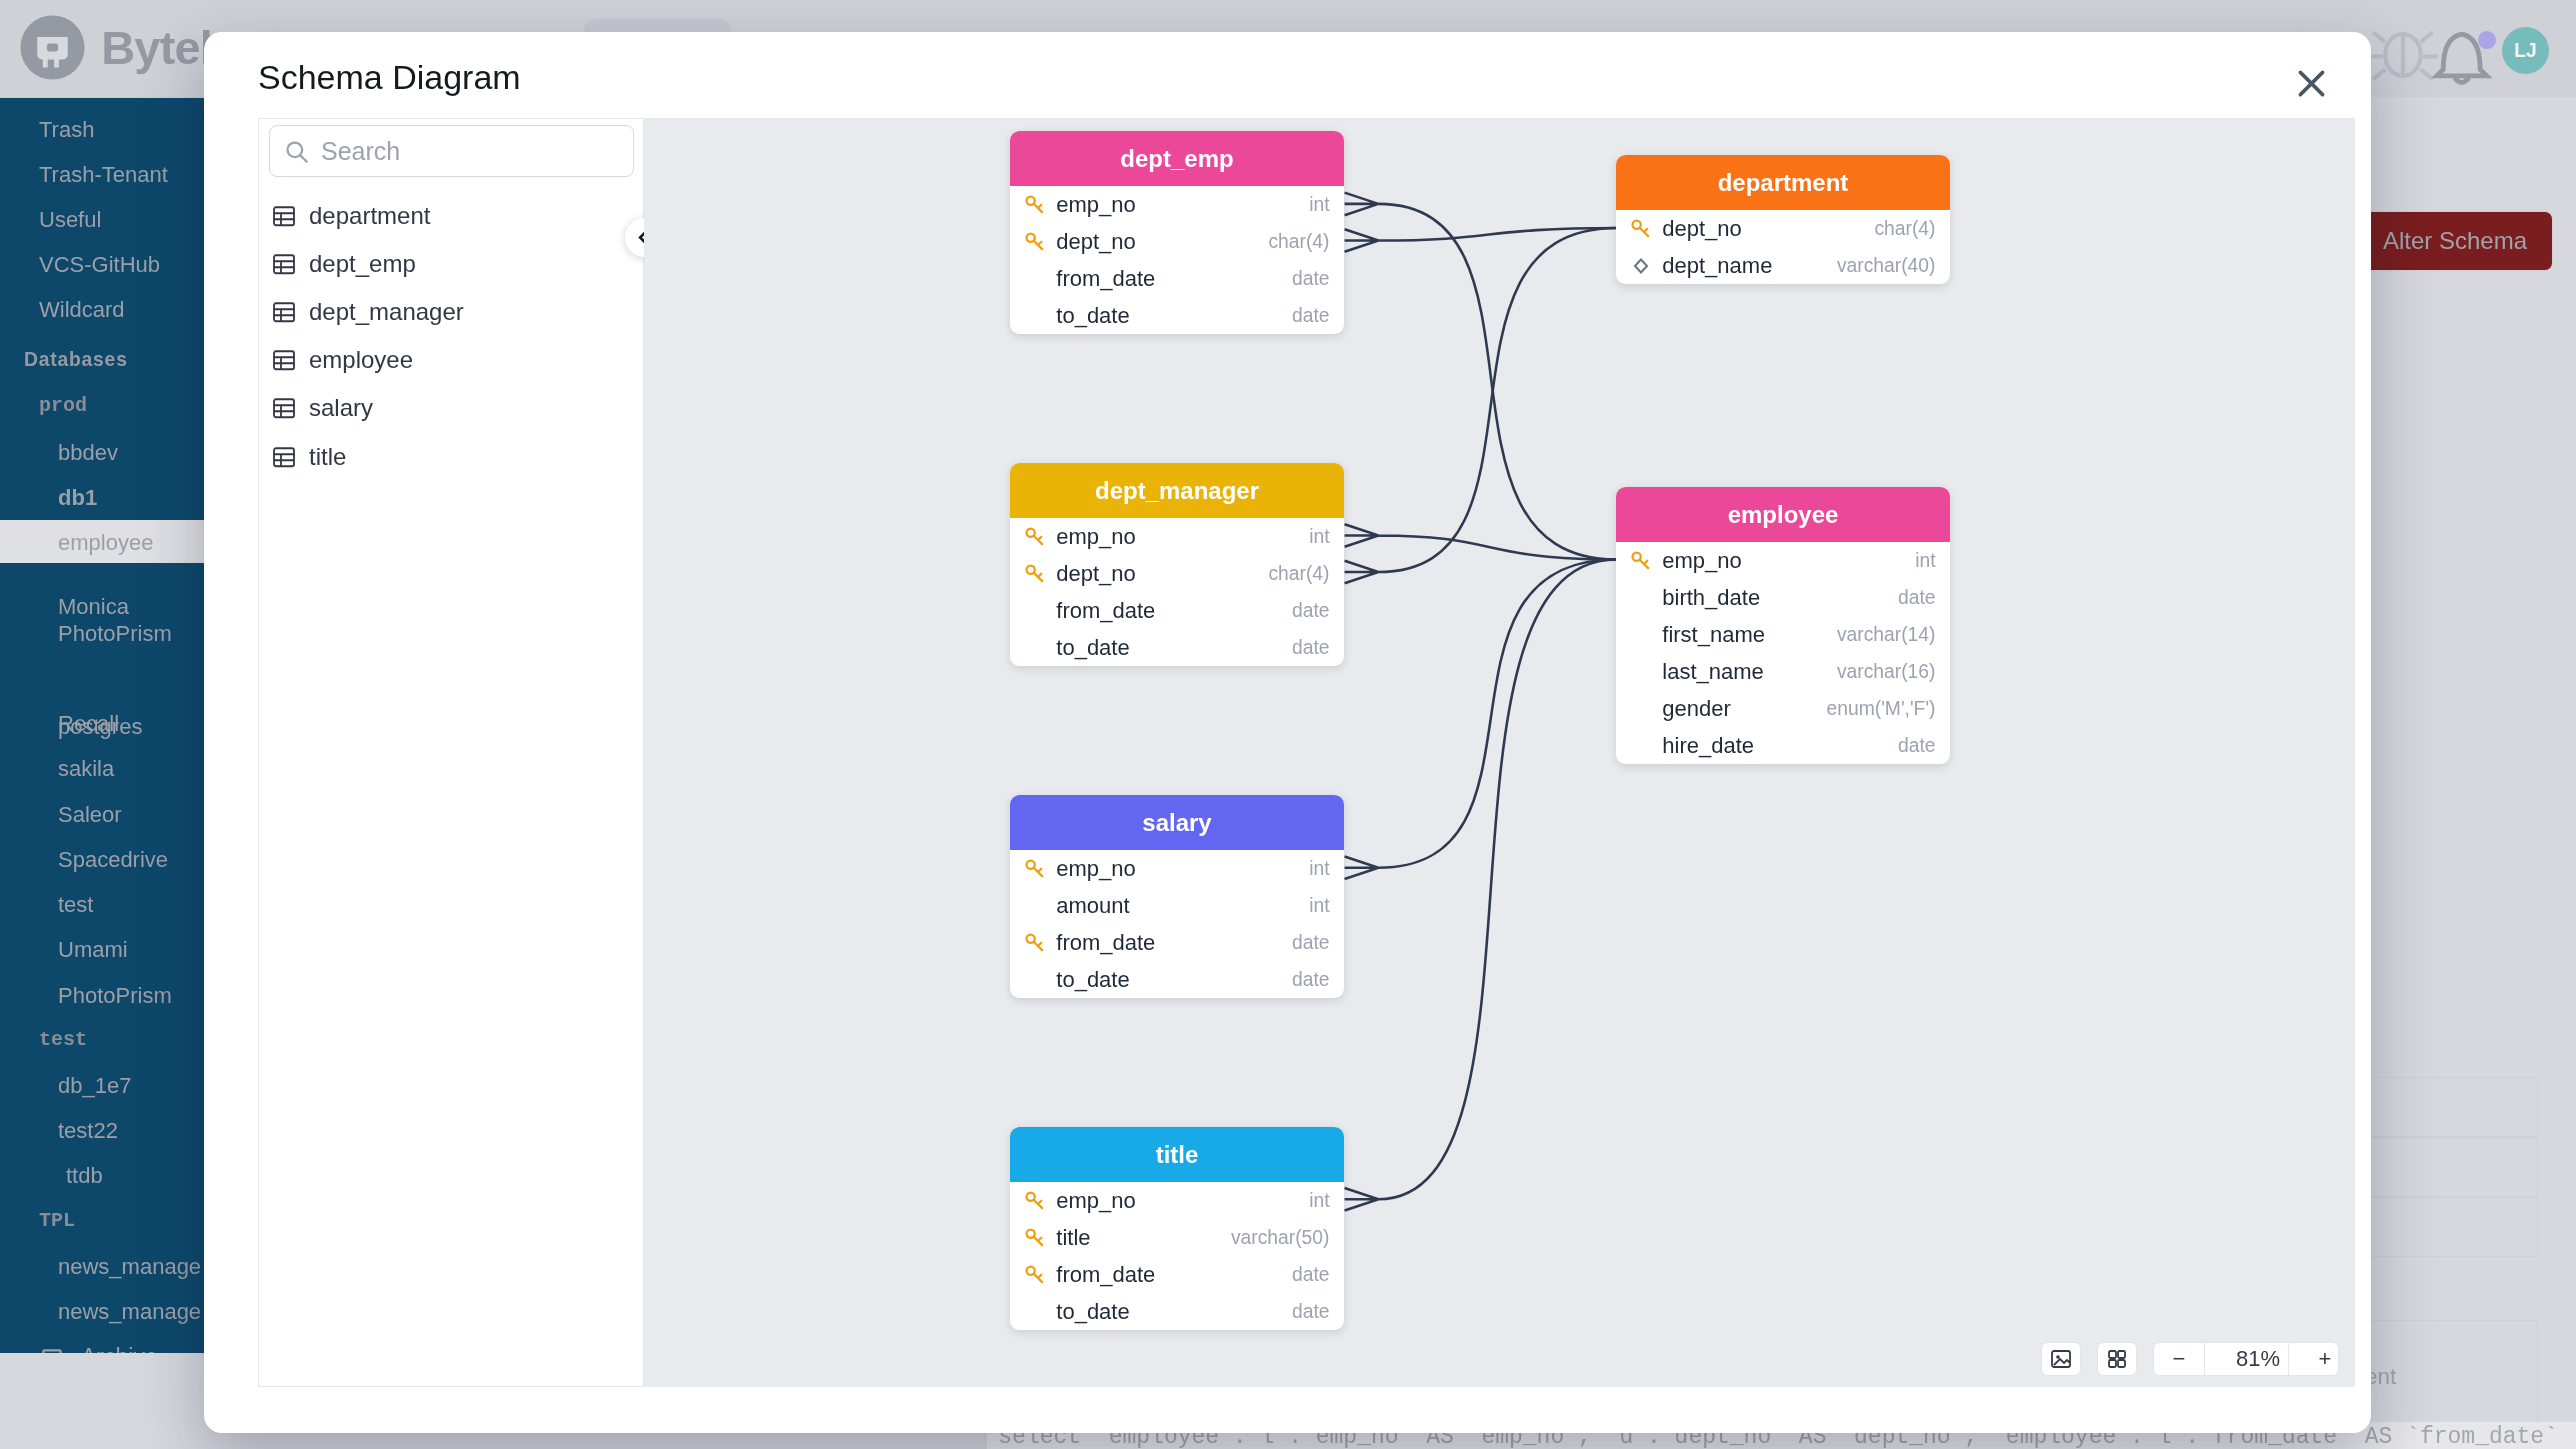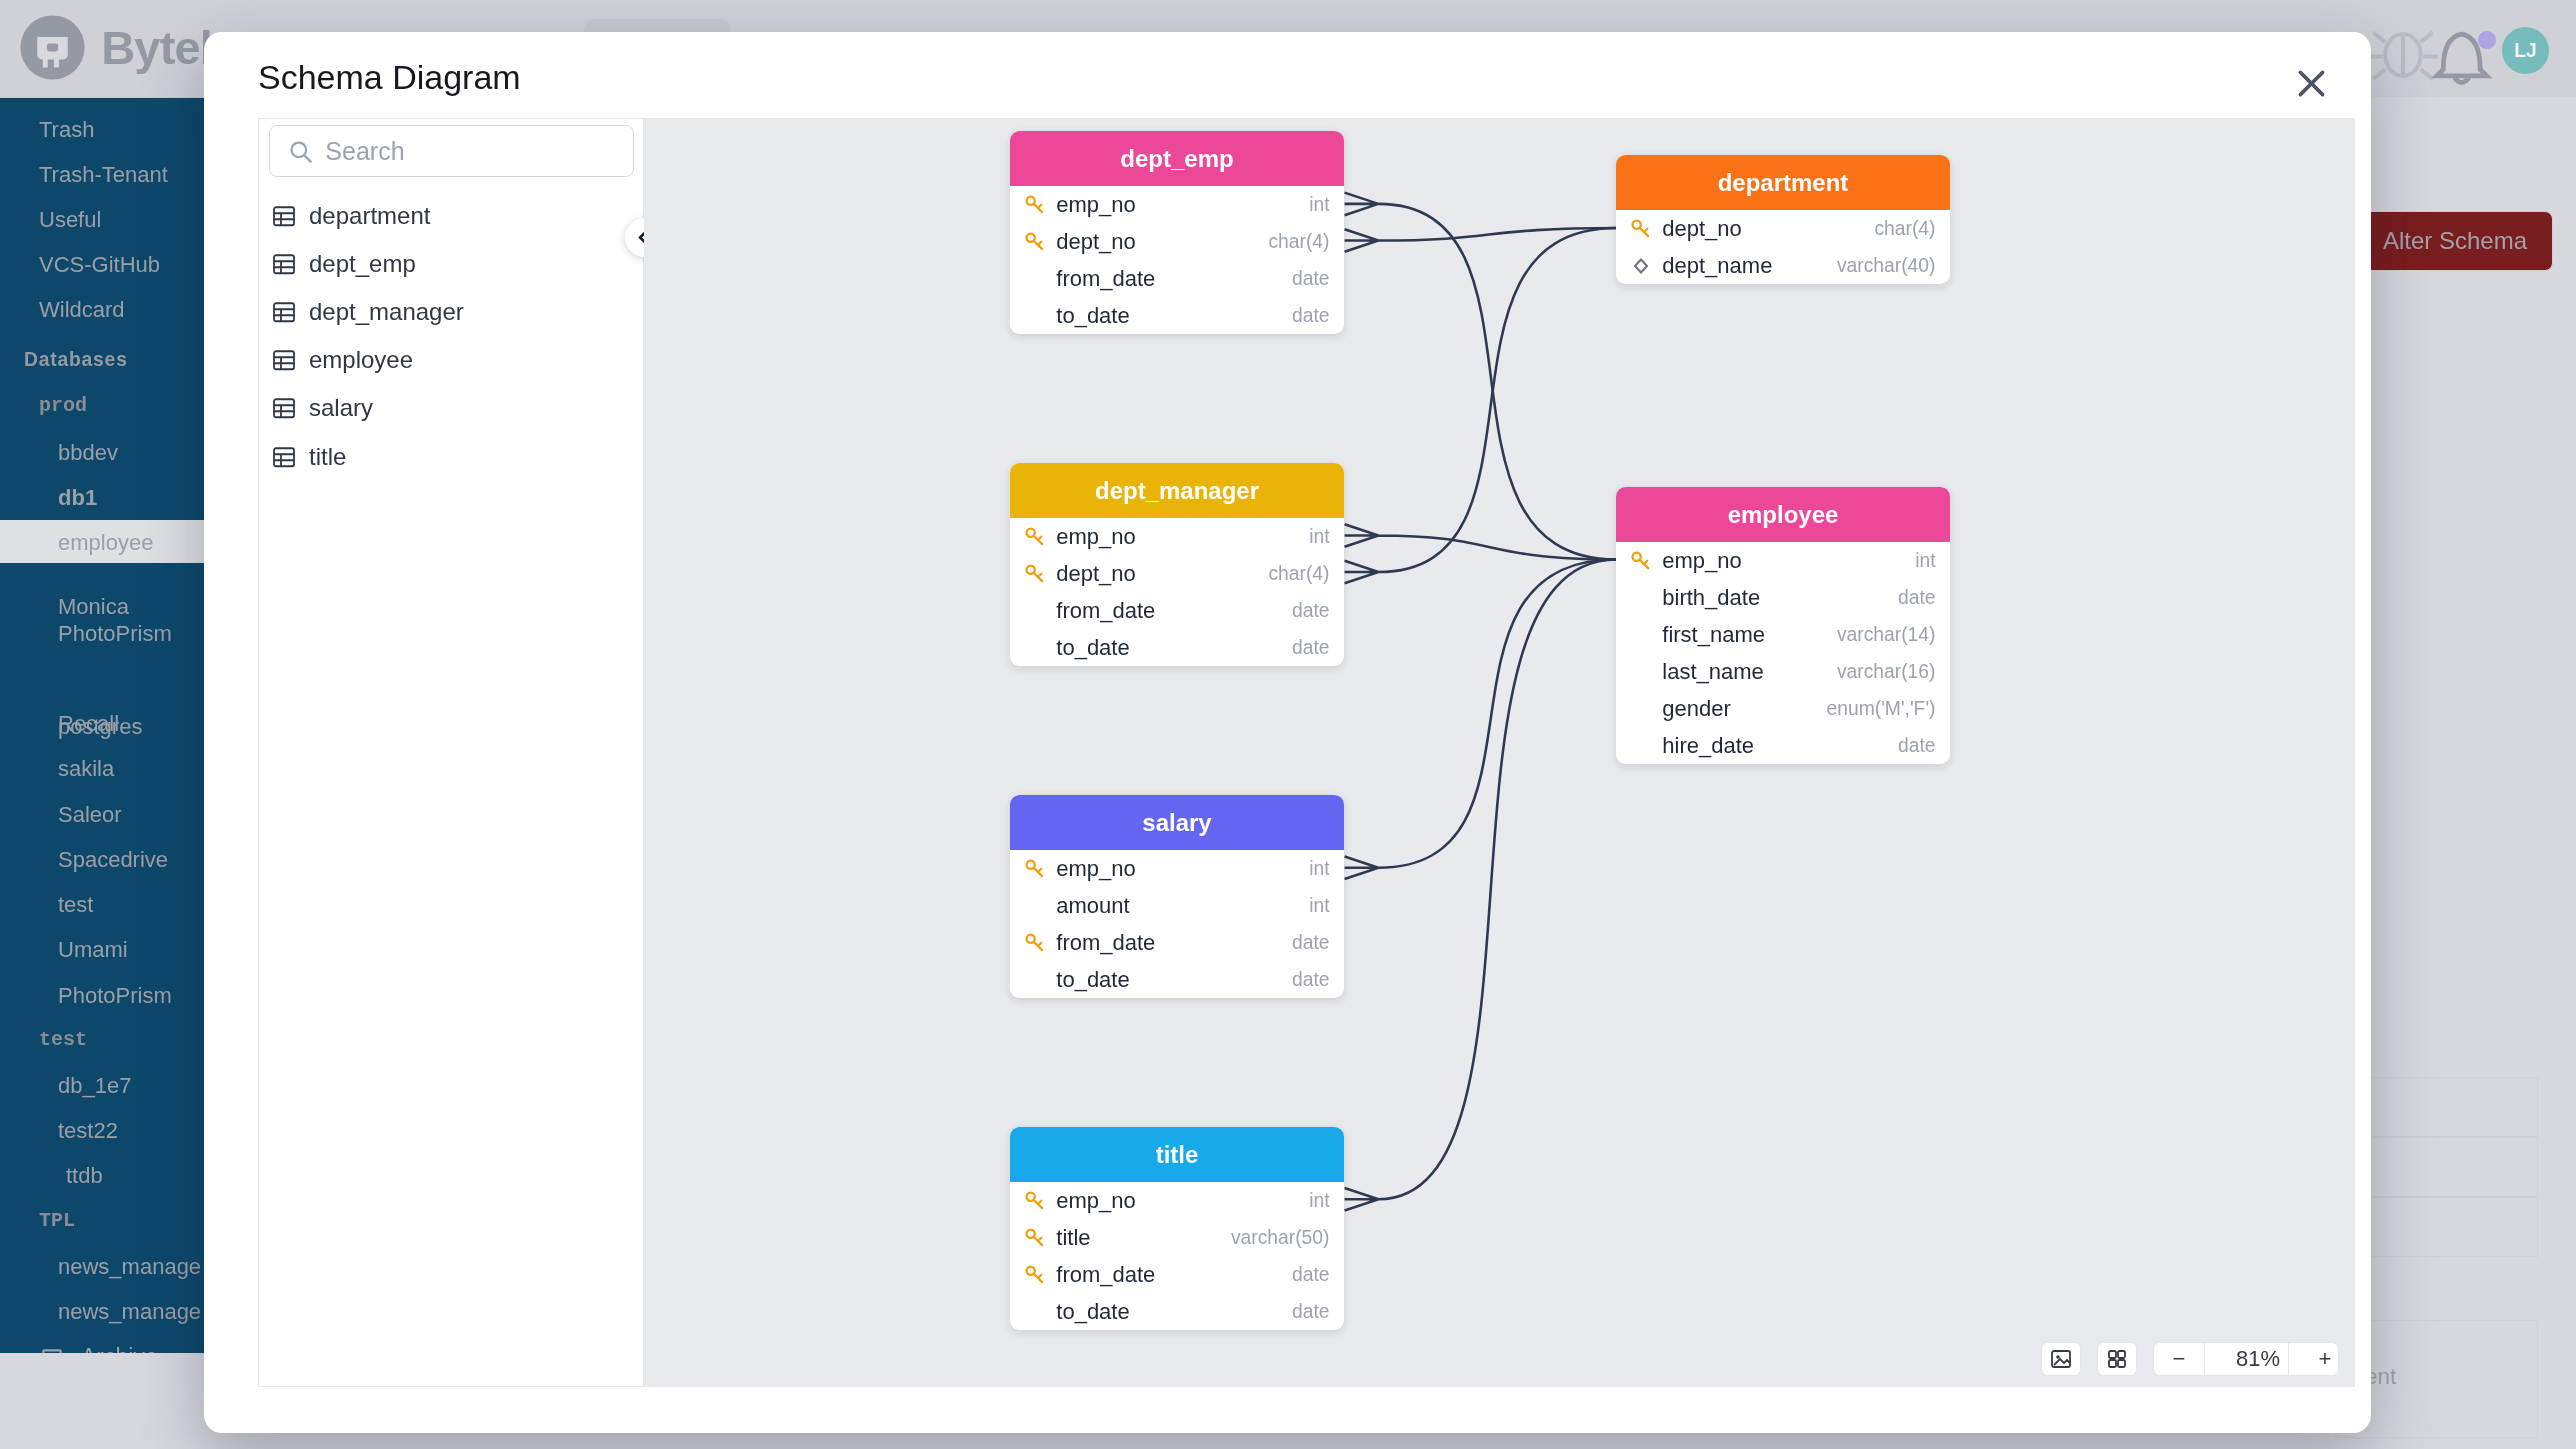--- a/index.html
+++ b/index.html
@@ -29,21 +29,21 @@
   .sql-strip span { position:absolute; left:11.3px; top:1.6px; white-space:nowrap; font-family:"Liberation Mono", monospace; font-size:23px; color:#a9adb5; }
 
   .overlay { position:absolute; inset:0; background:rgba(30,38,55,0.05); }
 
   
   .modal { position:absolute; left:204px; top:32px; width:2167px; height:1401px; background:#ffffff; border-radius:17.7px; box-shadow:0 24px 64px rgba(15,23,42,0.28); }
   .modal-title { position:absolute; left:54px; top:26px; font-size:34px; font-weight:500; color:#16191f; }
   .modal-close { position:absolute; right:42px; top:34px; width:35px; height:35px; cursor:pointer; }
 
   .panel { position:absolute; left:54px; top:86px; width:386px; height:1269px; background:#ffffff; border:1.6px solid #e4e6ea; }
-  .search-box { position:absolute; left:9.7px; top:6.4px; width:365px; height:52px; border:1.6px solid #d5d8dd; border-radius:8px; display:flex; align-items:center; padding:0 13px; gap:11.3px; background:#fff;justify-content:center; }
+  .search-box { position:absolute; left:9.7px; top:6.4px; width:365px; height:52px; border:1.6px solid #d5d8dd; border-radius:8px; display:flex; align-items:center; padding:0 13px; gap:11.3px; background:#fff; }
   .search-box input { border:none; outline:none; font-size:25px; color:#374151; width:290px; font-family:"Liberation Sans", sans-serif; background:transparent; }
   .search-box input::placeholder { color:#9ca3af; }
   .tbl-item { position:absolute; left:13px; display:flex; align-items:center; gap:13px; font-size:24px; color:#303844; }
 
   .collapse-btn { position:absolute; left:421px; top:186px; width:39px; height:39px; border-radius:50%; background:#ffffff; box-shadow:0 1.6px 8px rgba(0,0,0,0.18); display:flex; align-items:center; justify-content:center; }
 
   .canvas { position:absolute; left:440px; top:86px; width:1711px; height:1269px; background:#e9eaed; overflow:hidden; }
   .connections { position:absolute; left:0; top:0; }
 
   .dg-table { position:absolute; width:334px; border-radius:9.7px; background:#ffffff; box-shadow:0 2.4px 8px rgba(15,23,42,0.13); }
@@ -130,20 +130,23 @@
     </div>
 
   <div class="alter-btn">Alter Schema</div>
 
   <div class="ghost-row" style="left:2335px; top:1077px; width:203px; height:60px;"></div>
   <div class="ghost-row" style="left:2335px; top:1137px; width:203px; height:60px;"></div>
   <div class="ghost-row" style="left:2335px; top:1197px; width:203px; height:60px;"></div>
   <div class="ghost-row" style="left:2335px; top:1320px; width:203px; height:118px;"></div>
   <span class="bg-ent">ent</span>
 
+  <div class="sql-strip">
+    <span>select `employee`.`l`.`emp_no` AS `emp_no`, `d`.`dept_no` AS `dept_no`, `employee`.`l`.`from_date` AS `from_date`</span>
+  </div>
 
   <div class="overlay"></div>
 
   <div class="modal">
     <div class="modal-title">Schema Diagram</div>
     <svg class="modal-close" viewBox="0 0 44 44">
       <path d="M8 8 L36 36 M36 8 L8 36" stroke="#4b5563" stroke-width="4.5" stroke-linecap="round"></path>
     </svg>
 
     <div class="panel">

